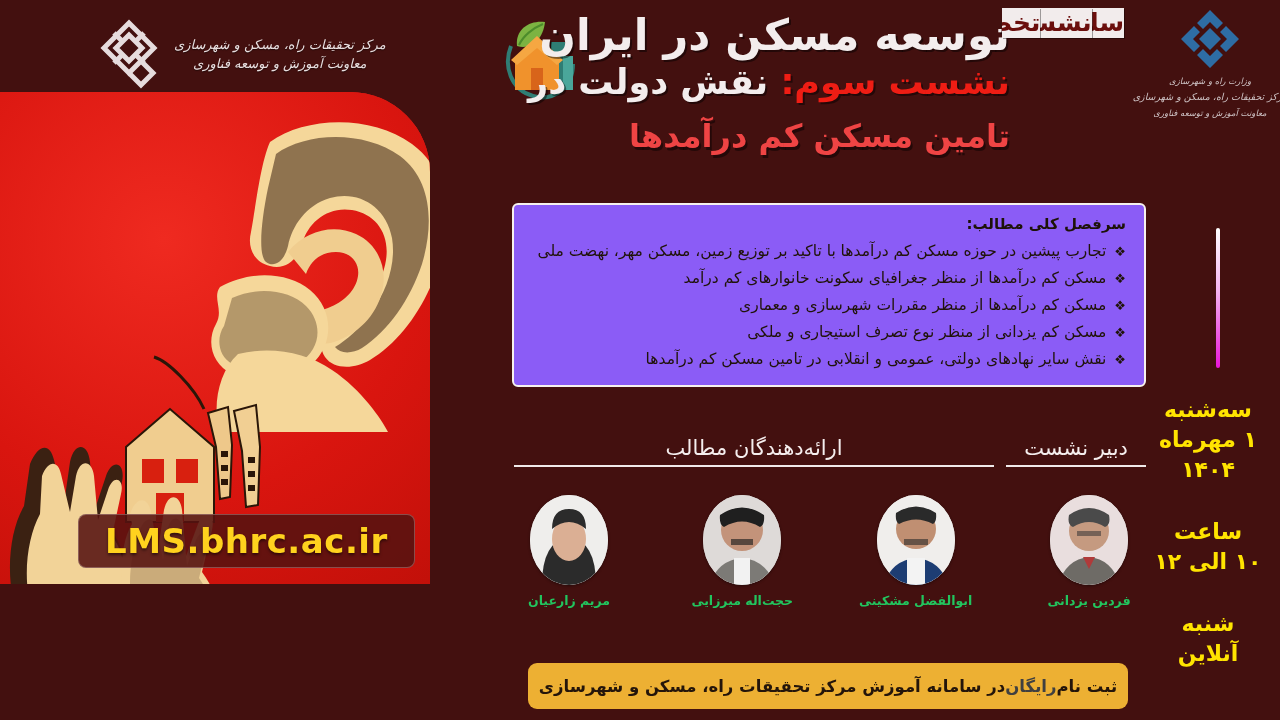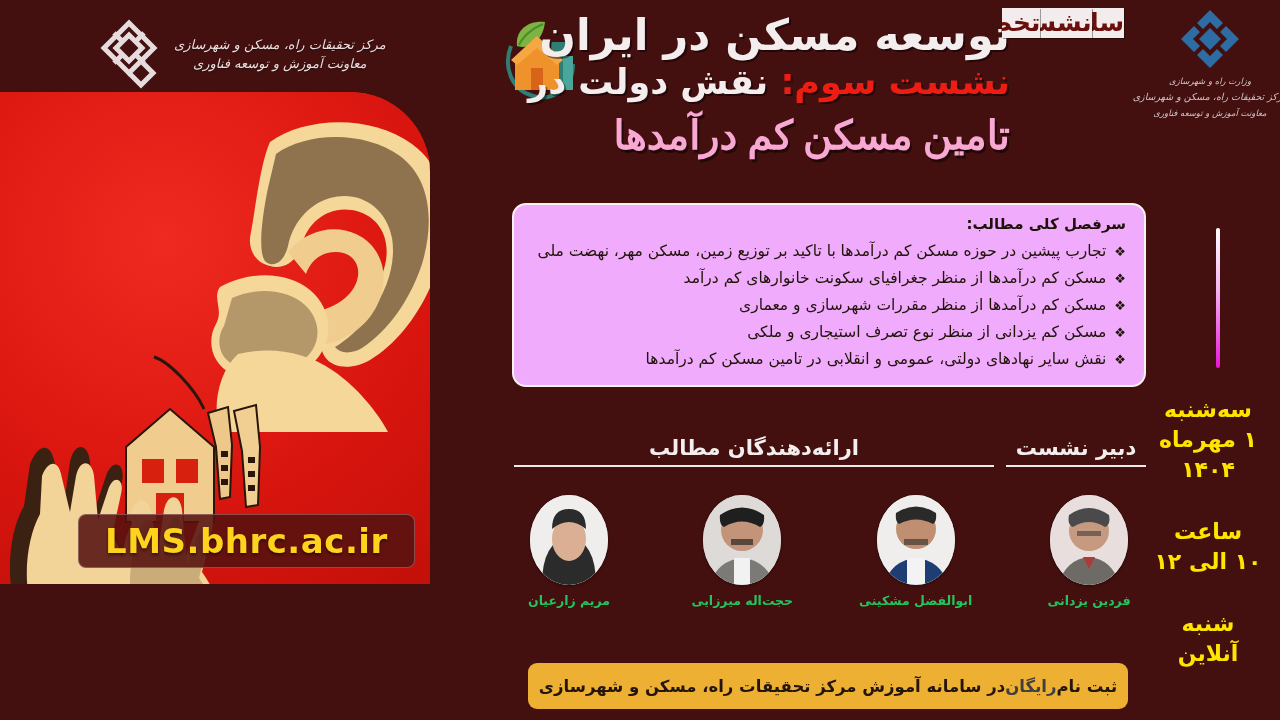--- a/index.html
+++ b/index.html
@@ -94,33 +94,32 @@
     padding-left:6px;
   }
   .t-line2{
     font-weight:bold;font-size:35px;line-height:44px;letter-spacing:-1px;
     color:#f3eded;
     text-shadow:2px 2px 0 rgba(0,0,0,.45);
     padding-left:6px;
   }
   .t-line2 .third{color:#ee1d14;}
   .t-line3{
-    color:#f9a8d4;font-weight:bold;font-size:40px;line-height:60px;
+    color:#ef4444;font-weight:bold;font-size:32px;line-height:60px;
     letter-spacing:-1px;margin-top:2px;
     text-shadow:2px 3px 0 rgba(0,0,0,.45);
     padding-left:4px;
-    font-family:Liberation Serif, serif;
   }
 
   
   .topics{
     position:absolute;left:512px;top:203px;width:634px;
-    background:#f0abfc;
+    background:#8b5cf6;
     border:2px solid #f7f2ee;
-    border-radius:14px;
+    border-radius:6px;
     padding:10px 18px 12px 18px;
     box-sizing:border-box;
     text-align:right;
     color:#1d1208;
   }
   .topics .head{
     font-weight:bold;font-size:15px;margin-bottom:5px;
   }
   .topics ul{list-style:none;margin:0;padding:0;}
   .topics li{
@@ -138,21 +137,21 @@
   .info-col{
     position:absolute;left:1150px;top:395px;width:116px;
     text-align:center;color:#ffe400;font-weight:bold;
   }
   .info-col .blk{margin-bottom:32px;}
   .info-col .blk div{font-size:22px;line-height:30px;white-space:nowrap;}
 
   
   .sec-heads{position:absolute;left:512px;top:436px;width:634px;height:40px;}
   .sec-heads .h{
-    position:absolute;color:#f5eeee;font-weight:bold;font-size:21px;
+    position:absolute;color:#f5eeee;font-weight:normal;font-size:21px;
     padding-bottom:5px;text-align:center;white-space:nowrap;
   }
   .h-secretary{right:0;width:140px;border-bottom:2px solid #f0e9e9;}
   .h-presenters{right:152px;width:480px;border-bottom:2px solid #f0e9e9;}
 
   .speakers{
     position:absolute;left:512px;top:495px;width:634px;
     display:flex;flex-direction:row;justify-content:space-between;
   }
   .spk{width:114px;text-align:center;}

